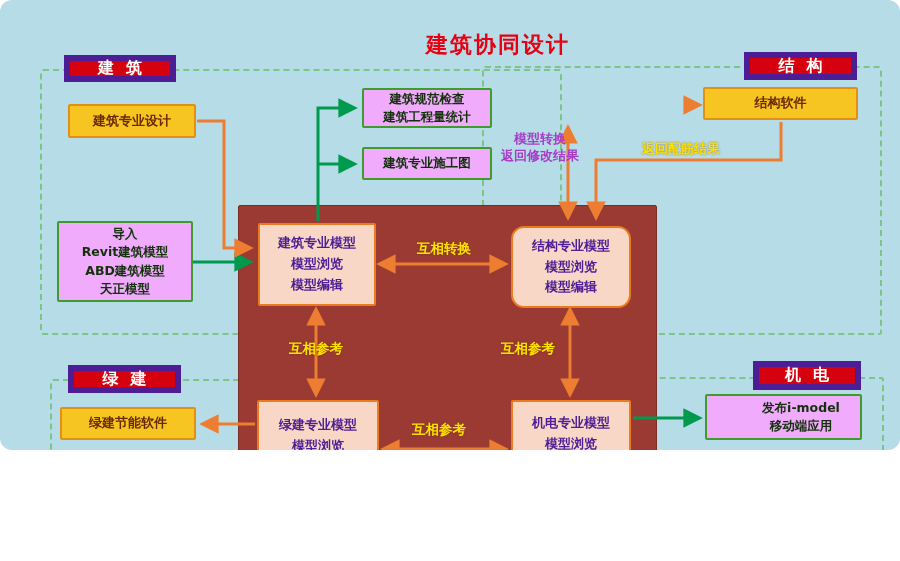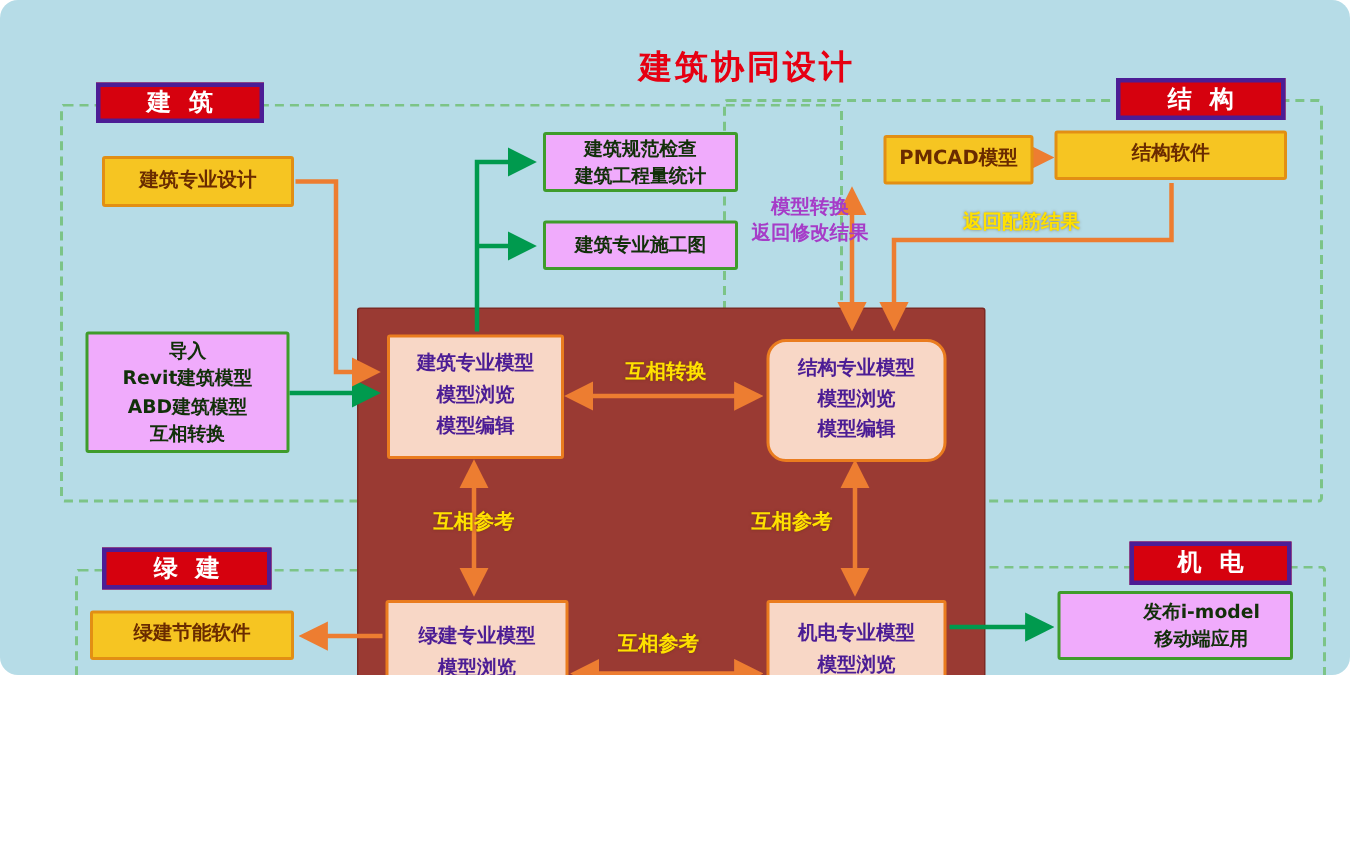--- a/index.html
+++ b/index.html
@@ -23,21 +23,21 @@
   .node{
     position:absolute;display:flex;align-items:center;justify-content:center;
     text-align:center;white-space:pre-line;box-sizing:border-box;
     border-radius:2px;line-height:1.45;
   }
   .yellow{background:#f6c522;border:2px solid #e28f14;color:#6a2b00;font-weight:bold;font-size:13px;}
   .green{background:#f0abfc;border:2px solid #3f9c2c;color:#12300a;font-weight:600;font-size:12.5px;}
   .pink{background:#f8d7c6;border:2px solid #ea7c1f;color:#4c1d95;font-weight:bold;font-size:13px;line-height:1.6;}
   .redlabel{
     position:absolute;display:flex;align-items:center;justify-content:center;
-    background:#d6010e;border:3px solid #4c1d95;color:#ffffff;
+    background:#d6010e;border:6px solid #4c1d95;color:#ffffff;
     font-weight:bold;font-size:16px;letter-spacing:12px;text-indent:12px;
     box-sizing:border-box;
   }
   #title{
     position:absolute;left:348px;top:30px;width:300px;text-align:center;
     color:#e60012;font-size:22px;font-weight:bold;letter-spacing:2px;
   }
   .albl{
     position:absolute;text-align:center;font-weight:bold;font-size:13.5px;
     white-space:pre-line;line-height:1.3;
@@ -92,22 +92,21 @@
   <div class="redlabel" style="left:68px;top:365px;width:113px;height:28px;">绿建</div>
   <div class="redlabel" style="left:753px;top:361px;width:108px;height:29px;">机电</div>
 
   <div class="node yellow" style="left:68px;top:104px;width:128px;height:34px;">建筑专业设计</div>
   <div class="node green" style="left:362px;top:88px;width:130px;height:40px;">建筑规范检查
 建筑工程量统计</div>
   <div class="node green" style="left:362px;top:147px;width:130px;height:33px;">建筑专业施工图</div>
   <div class="node green" style="left:57px;top:221px;width:136px;height:81px;">导入
 Revit建筑模型
 ABD建筑模型
-互相转换</div>
-  <div class="node yellow" style="left:589px;top:90px;width:100px;height:33px;">PMCAD模型</div>
+天正模型</div>
   <div class="node yellow" style="left:703px;top:87px;width:155px;height:33px;">结构软件</div>
 
   <div class="node pink" style="left:258px;top:223px;width:118px;height:83px;">建筑专业模型
 模型浏览
 模型编辑</div>
   <div class="node pink" style="left:511px;top:226px;width:120px;height:82px;border-radius:13px;">结构专业模型
 模型浏览
 模型编辑</div>
   <div class="node pink" style="left:257px;top:400px;width:122px;height:92px;">绿建专业模型
 模型浏览

